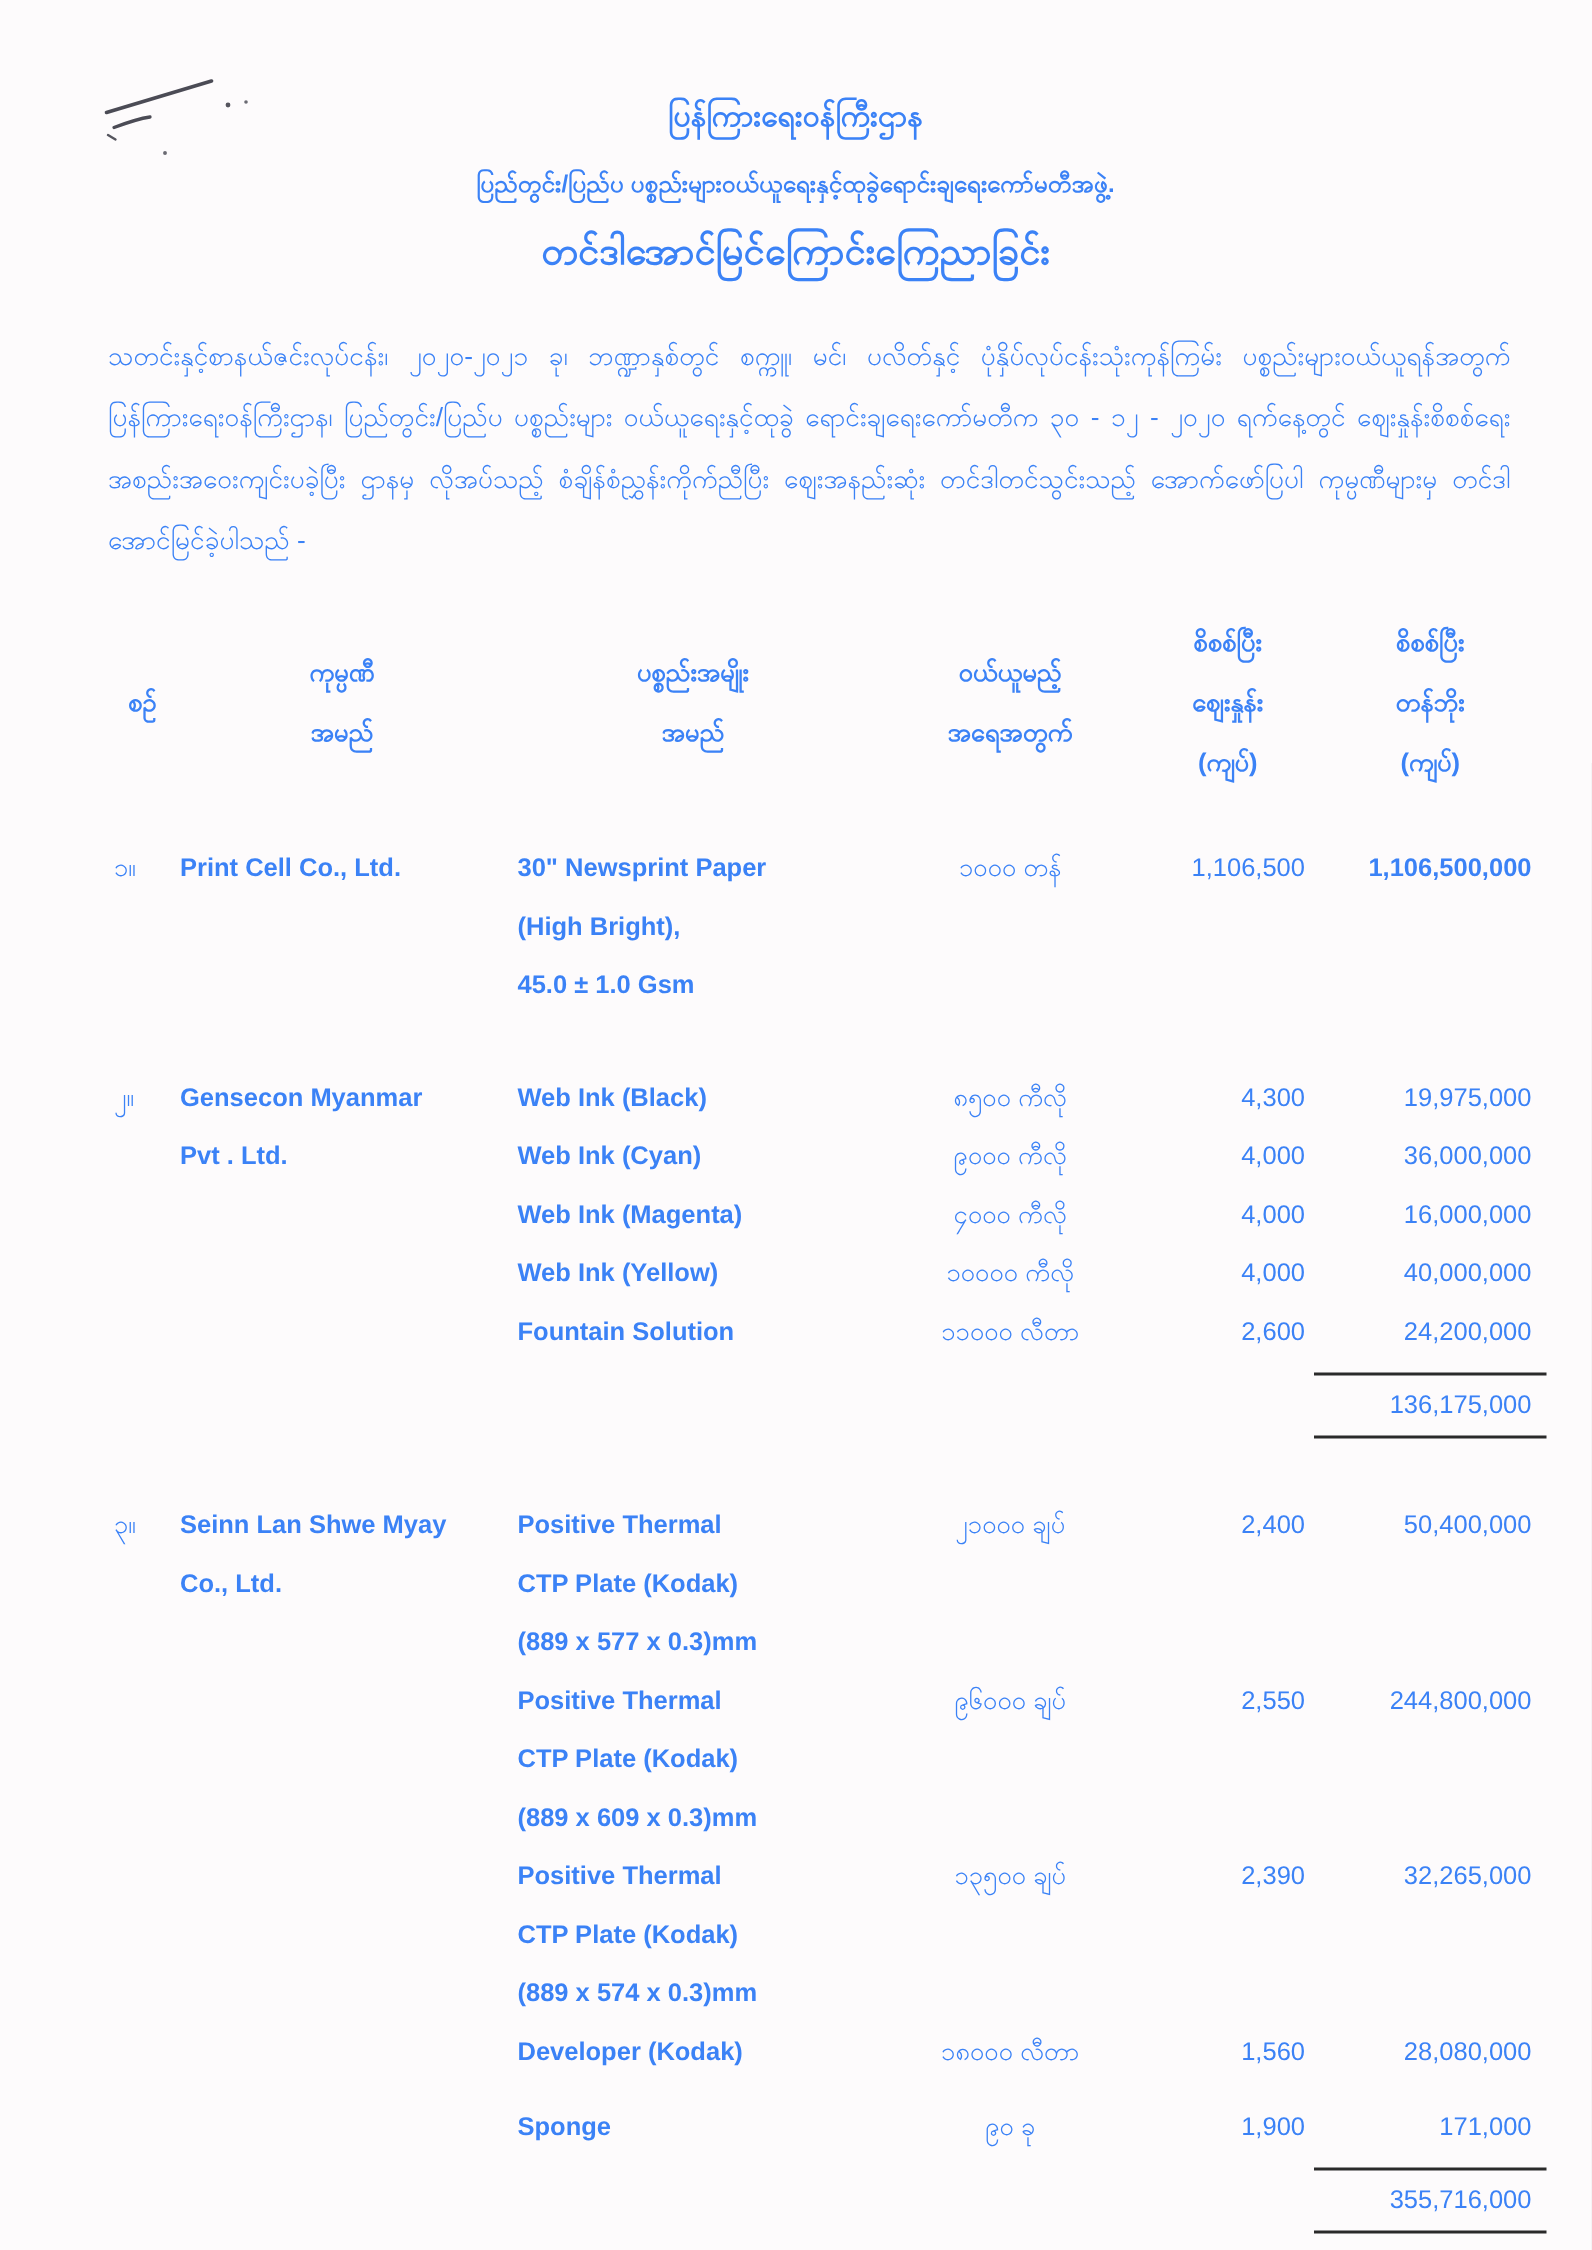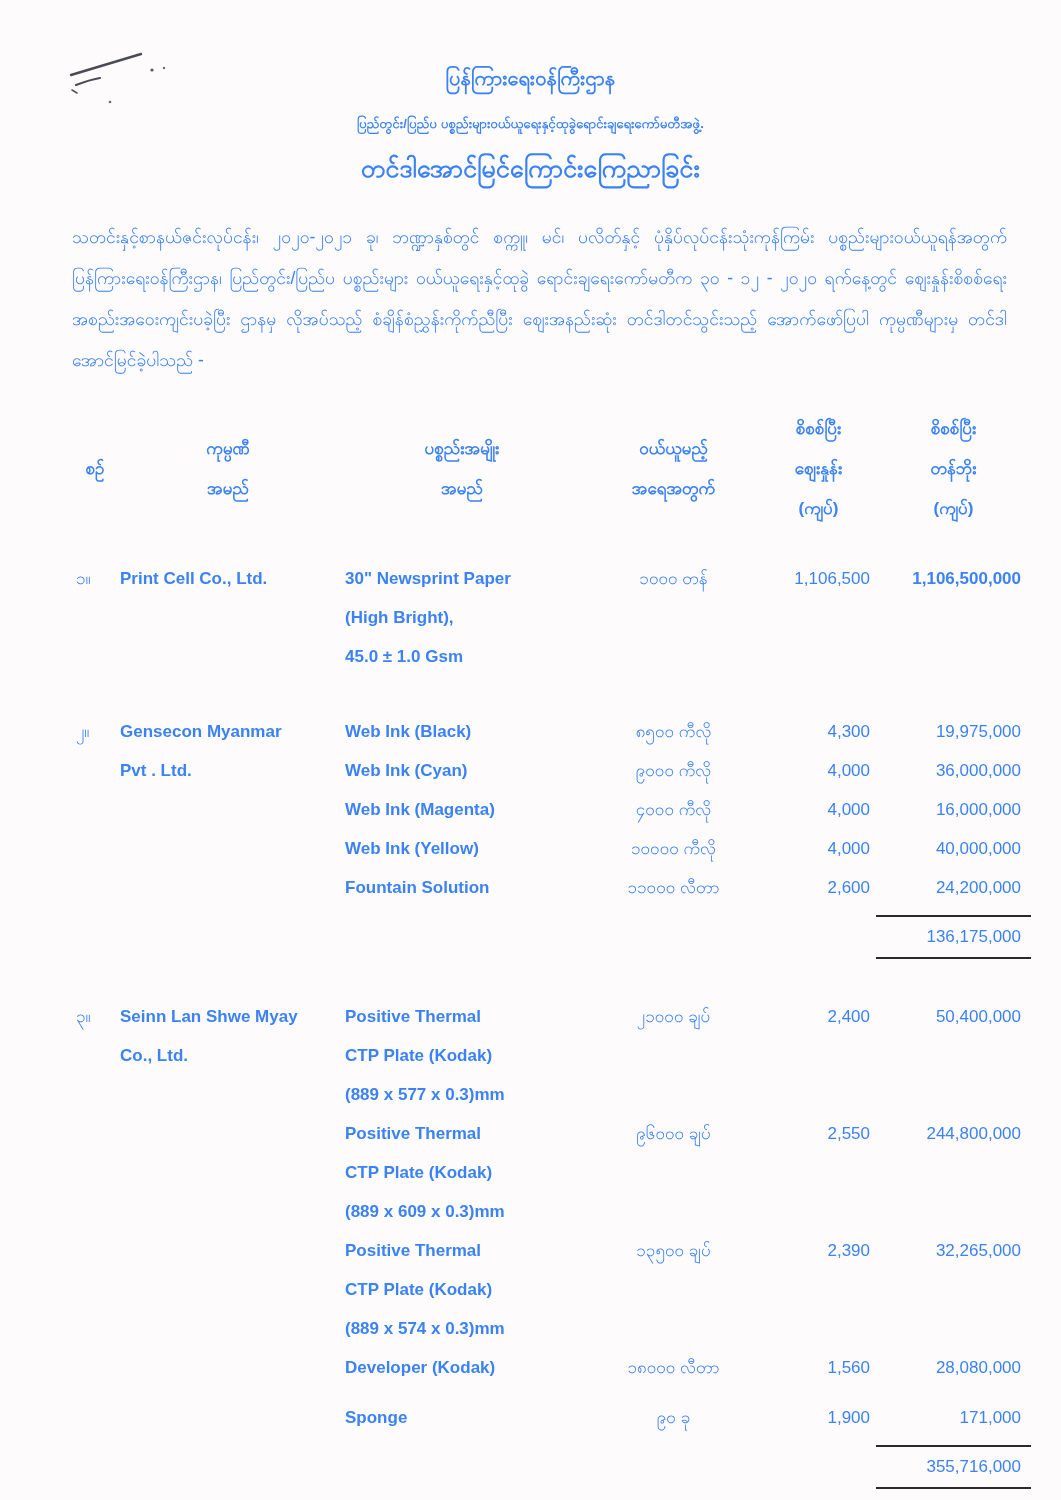--- a/index.html
+++ b/index.html
@@ -26,21 +26,21 @@
   .titles{
     padding-top:56px;
     text-align:center;
   }
   .title-line{
     font-weight:700;
     line-height:45px;
     letter-spacing:.2px;
   }
   .title-1{font-size:20px;}
-  .title-2{font-size:13px;}
+  .title-2{font-size:16px;}
   .title-3{font-size:25px;}
   .intro{
     margin:26px 54px 0 72px;
     font-size:17.5px;
     line-height:41px;
     text-align:justify;
     text-justify:inter-word;
   }
   
   .tbl{

